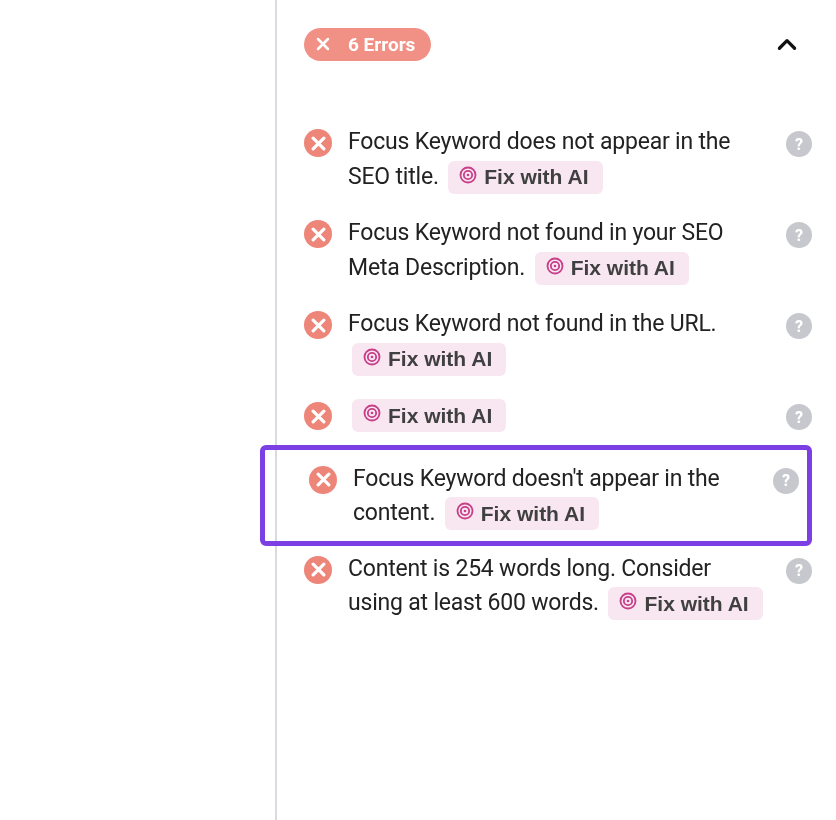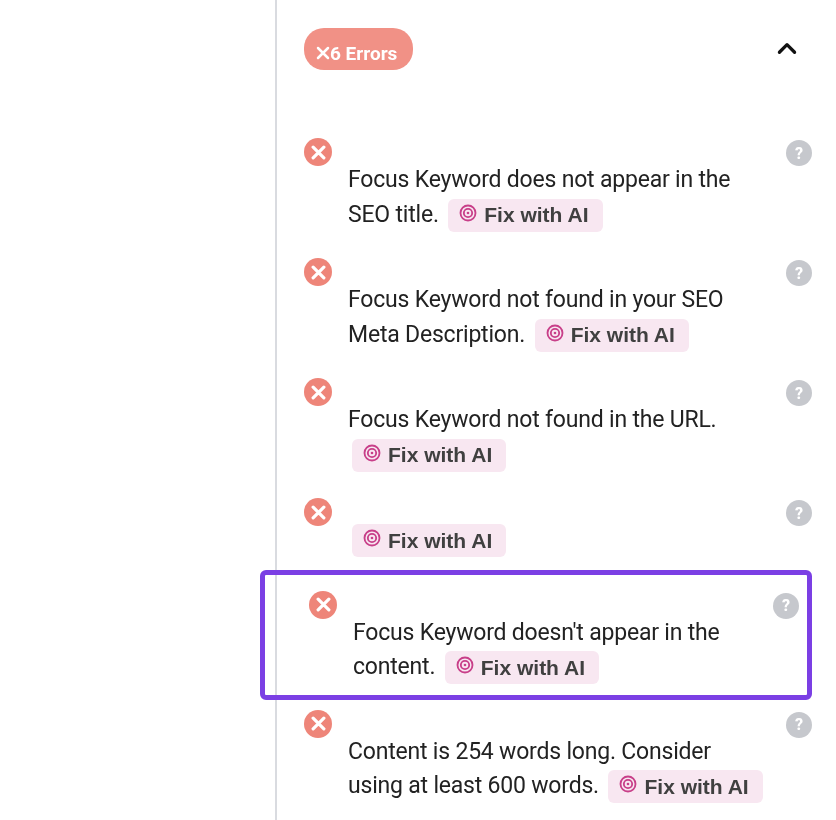--- a/index.html
+++ b/index.html
@@ -33,26 +33,26 @@
     }
     .section-title {
       font-size: 26px;
       font-weight: 700;
       color: #111;
       letter-spacing: -0.3px;
     }
     .error-badge {
       display: inline-flex;
       align-items: center;
-      gap: 0;
+      gap: 18px;
       background: #f19186;
       color: #fff;
       font-weight: 700;
       font-size: 19px;
-      padding: 14px 16px 5px 12px;
+      padding: 5px 16px 5px 12px;
       border-radius: 20px;
     }
     .error-badge .x-mark {
       font-size: 18px;
       line-height: 1;
     }
     .chevron {
       margin-left: auto;
       display: flex;
       align-items: center;
@@ -97,21 +97,20 @@
       margin-top: 4px;
     }
     .error-icon svg { display: block; }
 
     .item-body {
       font-size: 23px;
       line-height: 1.5;
       color: #222;
       flex: 1;
       letter-spacing: -0.2px;
-      margin-top: 29px;
     }
 
     .help-icon {
       width: 26px;
       height: 26px;
       min-width: 26px;
       border-radius: 50%;
       background: #c6c8cd;
       display: flex;
       align-items: center;

